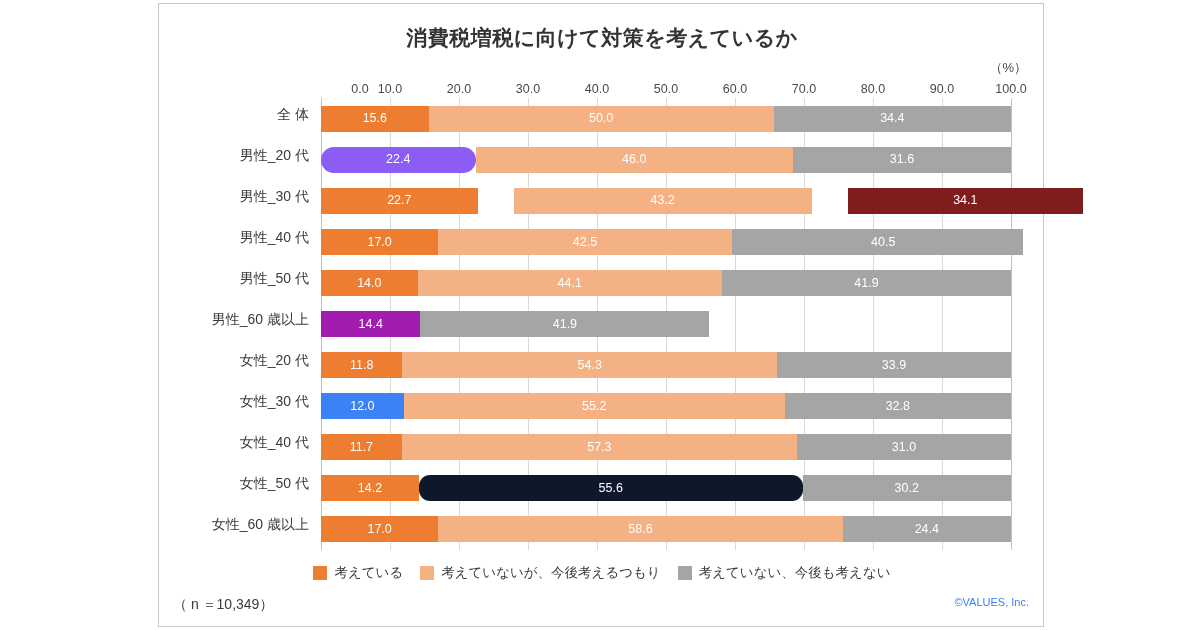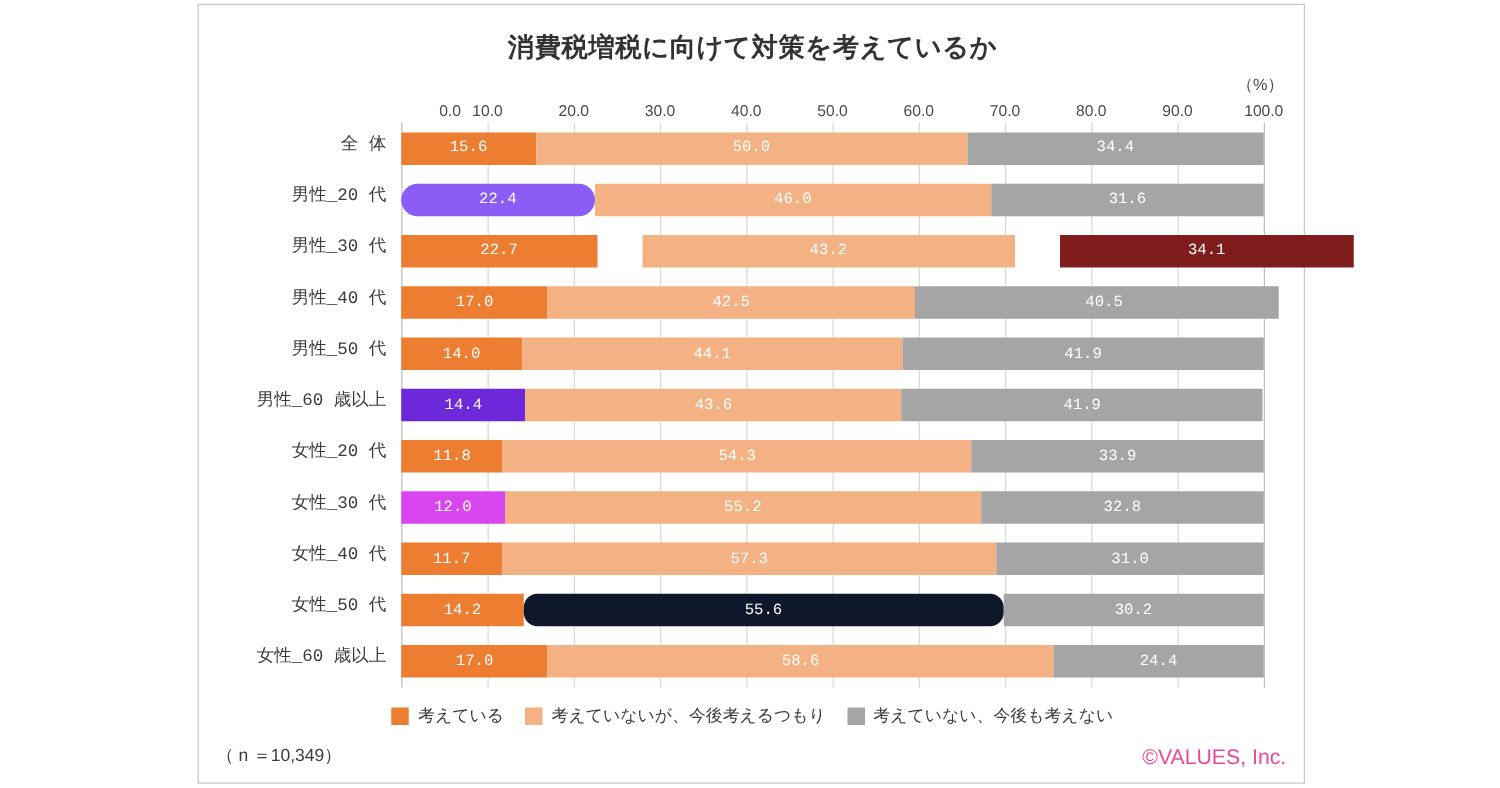--- a/index.html
+++ b/index.html
@@ -80,21 +80,20 @@
   }
   .gridline.edge {
     background: #c0c0c0;
   }
   .row {
     position: absolute;
     left: 0;
     width: 690px;
     display: flex;
     align-items: flex-start;
-    font-family: Liberation Mono, monospace;
   }
   .seg {
     position: relative;
     height: 100%;
     display: flex;
     align-items: center;
     justify-content: center;
     overflow: hidden;
   }
   .seg span {
@@ -145,22 +144,22 @@
     position: absolute;
     left: 14px;
     top: 592px;
     font-size: 14px;
     color: #3b3b3b;
   }
   #footer-right {
     position: absolute;
     right: 14px;
     top: 592px;
-    font-size: 17px;
-    color: #ec4899;
+    font-size: 11px;
+    color: #3b82f6;
   }
 </style>
 </head>
 <body>
 
 <div id="page">
   <div id="frame">
 
     <div id="title">消費税増税に向けて対策を考えているか</div>
     <div id="pct-label">（%）</div>
@@ -245,45 +244,42 @@
           </div>
           <div class="seg s2" style="flex: 0 0 304.29px; background: rgb(244, 177, 131);">
             <span>44.1</span>
           </div>
           <div class="seg s3" style="flex: 0 0 289.11px; background: rgb(165, 165, 165);">
             <span>41.9</span>
           </div>
         </div>
         <div class="row" style="top: 213px; height: 26px;">
           <div class="cat">男性_60 歳以上</div>
-          <div class="seg s1" style="flex: 0 0 99.36px; background: #6d28d9;">
+          <div class="seg s1" style="flex: 0 0 99.36px; background: #a21caf;">
             <span>14.4</span>
-          </div>
-          <div class="seg s2" style="flex: 0 0 300.84px; background: rgb(244, 177, 131);">
-            <span>43.6</span>
           </div>
           <div class="seg s3" style="flex: 0 0 289.11px; background: rgb(165, 165, 165);">
             <span>41.9</span>
           </div>
         </div>
         <div class="row" style="top: 254.091px; height: 26px;">
           <div class="cat">女性_20 代</div>
           <div class="seg s1" style="flex: 0 0 81.42px; background: rgb(237, 125, 49);">
             <span>11.8</span>
           </div>
           <div class="seg s2" style="flex: 0 0 374.67px; background: rgb(244, 177, 131);">
             <span>54.3</span>
           </div>
           <div class="seg s3" style="flex: 0 0 233.91px; background: rgb(165, 165, 165);">
             <span>33.9</span>
           </div>
         </div>
         <div class="row" style="top: 295.182px; height: 26px;">
           <div class="cat">女性_30 代</div>
-          <div class="seg s1" style="flex: 0 0 82.8px; background: #d946ef;">
+          <div class="seg s1" style="flex: 0 0 82.8px; background: #3b82f6;">
             <span>12.0</span>
           </div>
           <div class="seg s2" style="flex: 0 0 380.88px; background: rgb(244, 177, 131);">
             <span>55.2</span>
           </div>
           <div class="seg s3" style="flex: 0 0 226.32px; background: rgb(165, 165, 165);">
             <span>32.8</span>
           </div>
         </div>
         <div class="row" style="top: 336.273px; height: 26px;">

